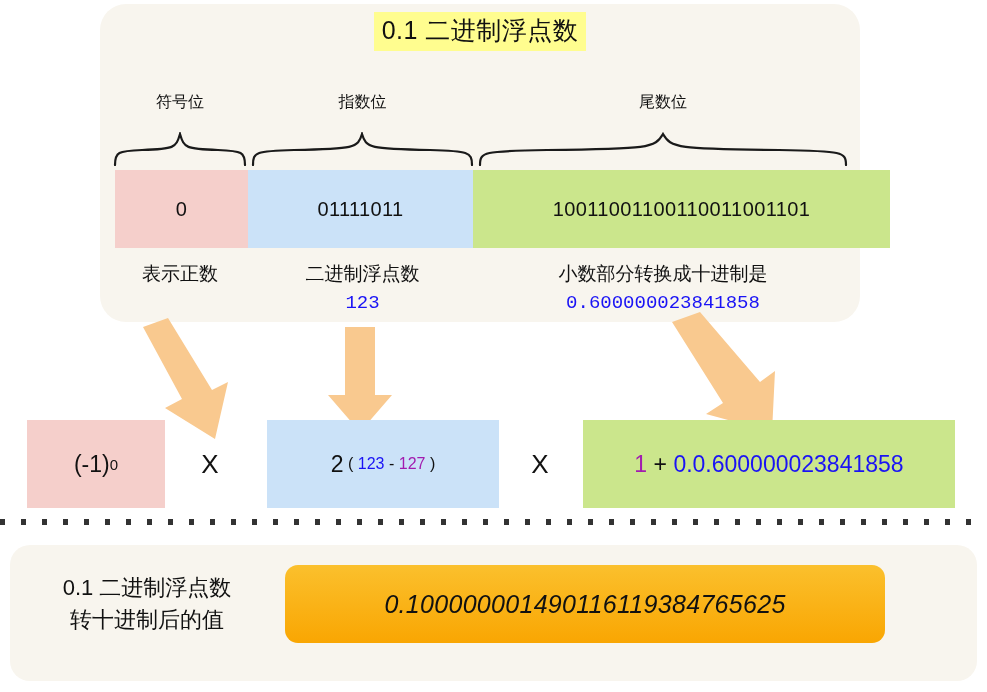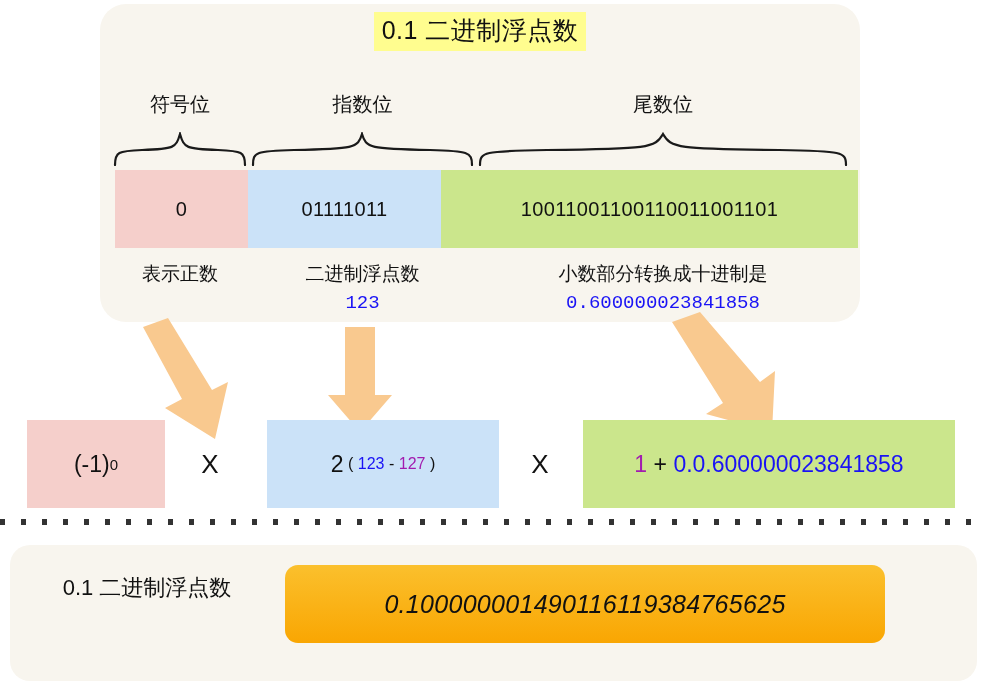--- a/index.html
+++ b/index.html
@@ -39,21 +39,21 @@
     background: #fffd8f;
     font-size: 25px;
     line-height: 1.25;
     padding: 3px 8px 5px 8px;
     letter-spacing: 0.5px;
   }
 
   
   .cap {
     position: absolute;
-    font-size: 20px;
+    font-size: 16px;
     text-align: center;
     line-height: 1.2;
   }
   .cap-sign   { left: 112px; top: 92px;  width: 136px; }
   .cap-exp    { left: 250px; top: 92px;  width: 225px; }
   .cap-mant   { left: 477px; top: 92px;  width: 372px; }
 
   
   .brace {
     position: absolute;
@@ -74,21 +74,21 @@
     display: flex;
   }
   .cell {
     display: flex;
     align-items: center;
     justify-content: center;
     font-size: 20px;
     letter-spacing: 0.4px;
   }
   .cell-sign { width: 133px; background: #f5cfcb; }
-  .cell-exp  { width: 193px; background: #cbe2f8; }
+  .cell-exp  { width: 225px; background: #cbe2f8; }
   .cell-mant { width: 417px; background: #cbe68c; }
 
   
   .desc {
     position: absolute;
     font-size: 19px;
     text-align: center;
     line-height: 1.45;
     font-family: Liberation Mono, monospace;
   }
@@ -286,14 +286,15 @@
   </div>
 </div>
 
 <svg class="divider" viewBox="0 0 987 8">
   <line x1="0" y1="4" x2="987" y2="4" stroke="#333333" stroke-width="6" stroke-dasharray="5 16" stroke-linecap="butt"></line>
 </svg>
 
 <div class="panel-bottom"></div>
 <div class="bottom-label">
   <div>0.1 二进制浮点数</div>
+  <div>转十进制后的值</div>
 </div>
 <div class="result-box">0.100000001490116119384765625</div>
 
 </body></html>

